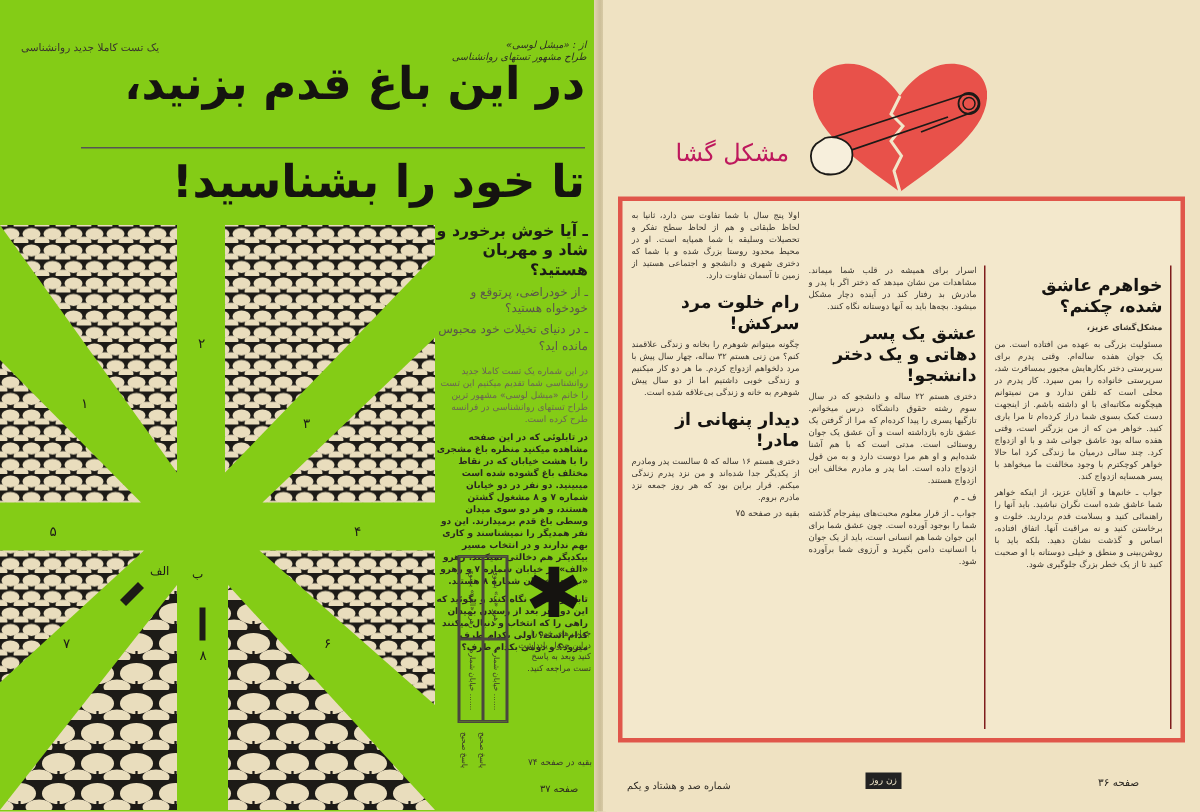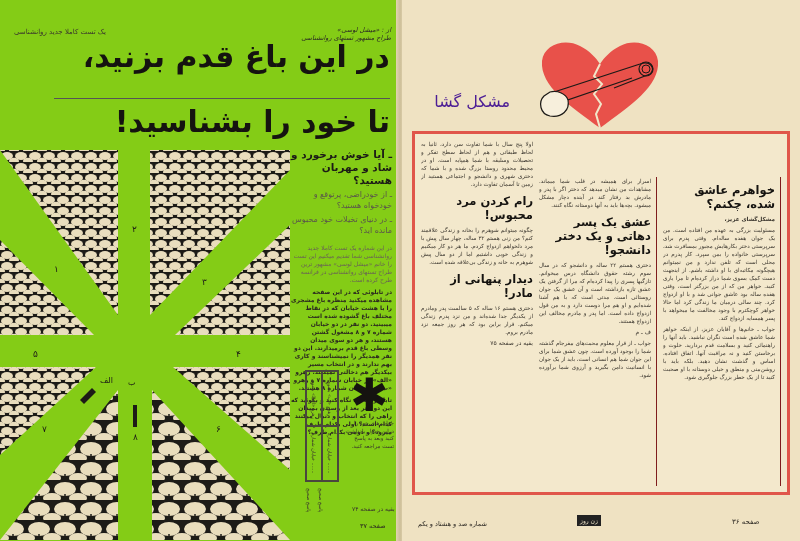--- a/index.html
+++ b/index.html
@@ -27,21 +27,21 @@
   .answer-table { position:absolute; left:305px; top:370px; width:32px; height:110px; border:1px solid #4a463e; display:grid; grid-template-columns:1fr 1fr; grid-template-rows:1fr 1fr; }
   .answer-table .cell { border:0.5px solid #4a463e; font-size:5px; writing-mode:vertical-rl; display:flex; align-items:center; justify-content:center; color:#3a352d; }
   .asterisk { position:absolute; left:350px; top:372px; font-size:46px; line-height:46px; color:#151310; font-weight:bold; }
   .answer-note { position:absolute; left:342px; top:420px; width:52px; font-size:5.5px; line-height:7.5px; direction:rtl; text-align:right; color:#3a352d; }
   .vert-labels { position:absolute; left:306px; top:488px; display:flex; gap:6px; }
   .vert-labels span { writing-mode:vertical-rl; font-size:5px; color:#3a352d; }
   .cont-left { position:absolute; left:352px; top:505px; font-size:6px; color:#3a352d; direction:rtl; }
   .pagenum-left { position:absolute; left:360px; top:522px; font-size:6.5px; color:#2a2620; direction:rtl; }
 
   .heart-wrap { position:absolute; left:530px; top:36px; width:140px; height:95px; }
-  .section-title { position:absolute; left:410px; top:92px; width:100px; font-size:16px; direction:rtl; text-align:right; color:#4c1d95; }
+  .section-title { position:absolute; left:426px; top:92px; width:100px; font-size:16px; direction:rtl; text-align:right; color:#be185d; }
 
   .red-frame { position:absolute; left:412px; top:131px; width:378px; height:364px; border:3px solid #e0564a; box-sizing:border-box; background:#f3e8cc; }
   .cols { position:absolute; inset:6px; display:flex; gap:6px; }
   .col { flex:1; font-size:5.6px; line-height:8px; color:#3a352d; direction:rtl; text-align:justify; overflow:hidden; }
   .col + .col { border-right:1px solid #7f1d1d; padding-right:5px;margin-top:37px; }
   .col h3 { font-size:11.5px; line-height:14px; margin:6px 0 4px; color:#151310; text-align:right; font-weight:bold; }
   .col p { margin:0 0 3px; }
   .salutation { font-weight:bold; }
   .sig { margin-top:3px; font-size:6px; }
 
@@ -141,21 +141,21 @@
   <path d="M14,60 C8,66 10,78 20,80 C32,82 40,74 38,64 C36,58 28,54 20,56 Z" fill="#f7efdc" stroke="#1c1a17" stroke-width="1.2"></path>
   <circle cx="116" cy="33" r="7" fill="none" stroke="#1c1a17" stroke-width="1.2"></circle>
   <circle cx="116" cy="33" r="4" fill="none" stroke="#1c1a17" stroke-width="1"></circle>
 </svg>
 <div class="section-title">مشکل گشا</div>
 
 <div class="red-frame">
   <div class="cols">
     <div class="col">
       <p>اولا پنج سال با شما تفاوت سن دارد، ثانیا به لحاظ طبقاتی و هم از لحاظ سطح تفکر و تحصیلات وسلیقه با شما همپایه است. او در محیط محدود روستا بزرگ شده و با شما که دختری شهری و دانشجو و اجتماعی هستید از زمین تا آسمان تفاوت دارد.</p>
-      <h3>رام کردن مرد محبوس!</h3>
+      <h3>رام خلوت مرد سرکش!</h3>
       <p>چگونه میتوانم شوهرم را بخانه و زندگی علاقمند کنم؟ من زنی هستم ۳۲ ساله، چهار سال پیش با مرد دلخواهم ازدواج کردم. ما هر دو کار میکنیم و زندگی خوبی داشتیم اما از دو سال پیش شوهرم به خانه و زندگی بی‌علاقه شده است.</p>
       <h3>دیدار پنهانی از مادر!</h3>
       <p>دختری هستم ۱۶ ساله که ۵ سالست پدر ومادرم از یکدیگر جدا شده‌اند و من نزد پدرم زندگی میکنم. قرار براین بود که هر روز جمعه نزد مادرم بروم.</p>
       <p class="sig">بقیه در صفحه ۷۵</p>
     </div>
     <div class="col">
       <p>اسرار برای همیشه در قلب شما میماند. مشاهدات من نشان میدهد که دختر اگر با پدر و مادرش بد رفتار کند در آینده دچار مشکل میشود. بچه‌ها باید به آنها دوستانه نگاه کنند.</p>
       <h3>عشق یک پسر دهاتی و یک دختر دانشجو!</h3>
       <p>دختری هستم ۲۲ ساله و دانشجو که در سال سوم رشته حقوق دانشگاه درس میخوانم. تازگیها پسری را پیدا کرده‌ام که مرا از گرفتن یک عشق تازه بازداشته است و آن عشق یک جوان روستائی است. مدتی است که با هم آشنا شده‌ایم و او هم مرا دوست دارد و به من قول ازدواج داده است. اما پدر و مادرم مخالف این ازدواج هستند.</p>
       <p class="sig">ف ـ م</p>

